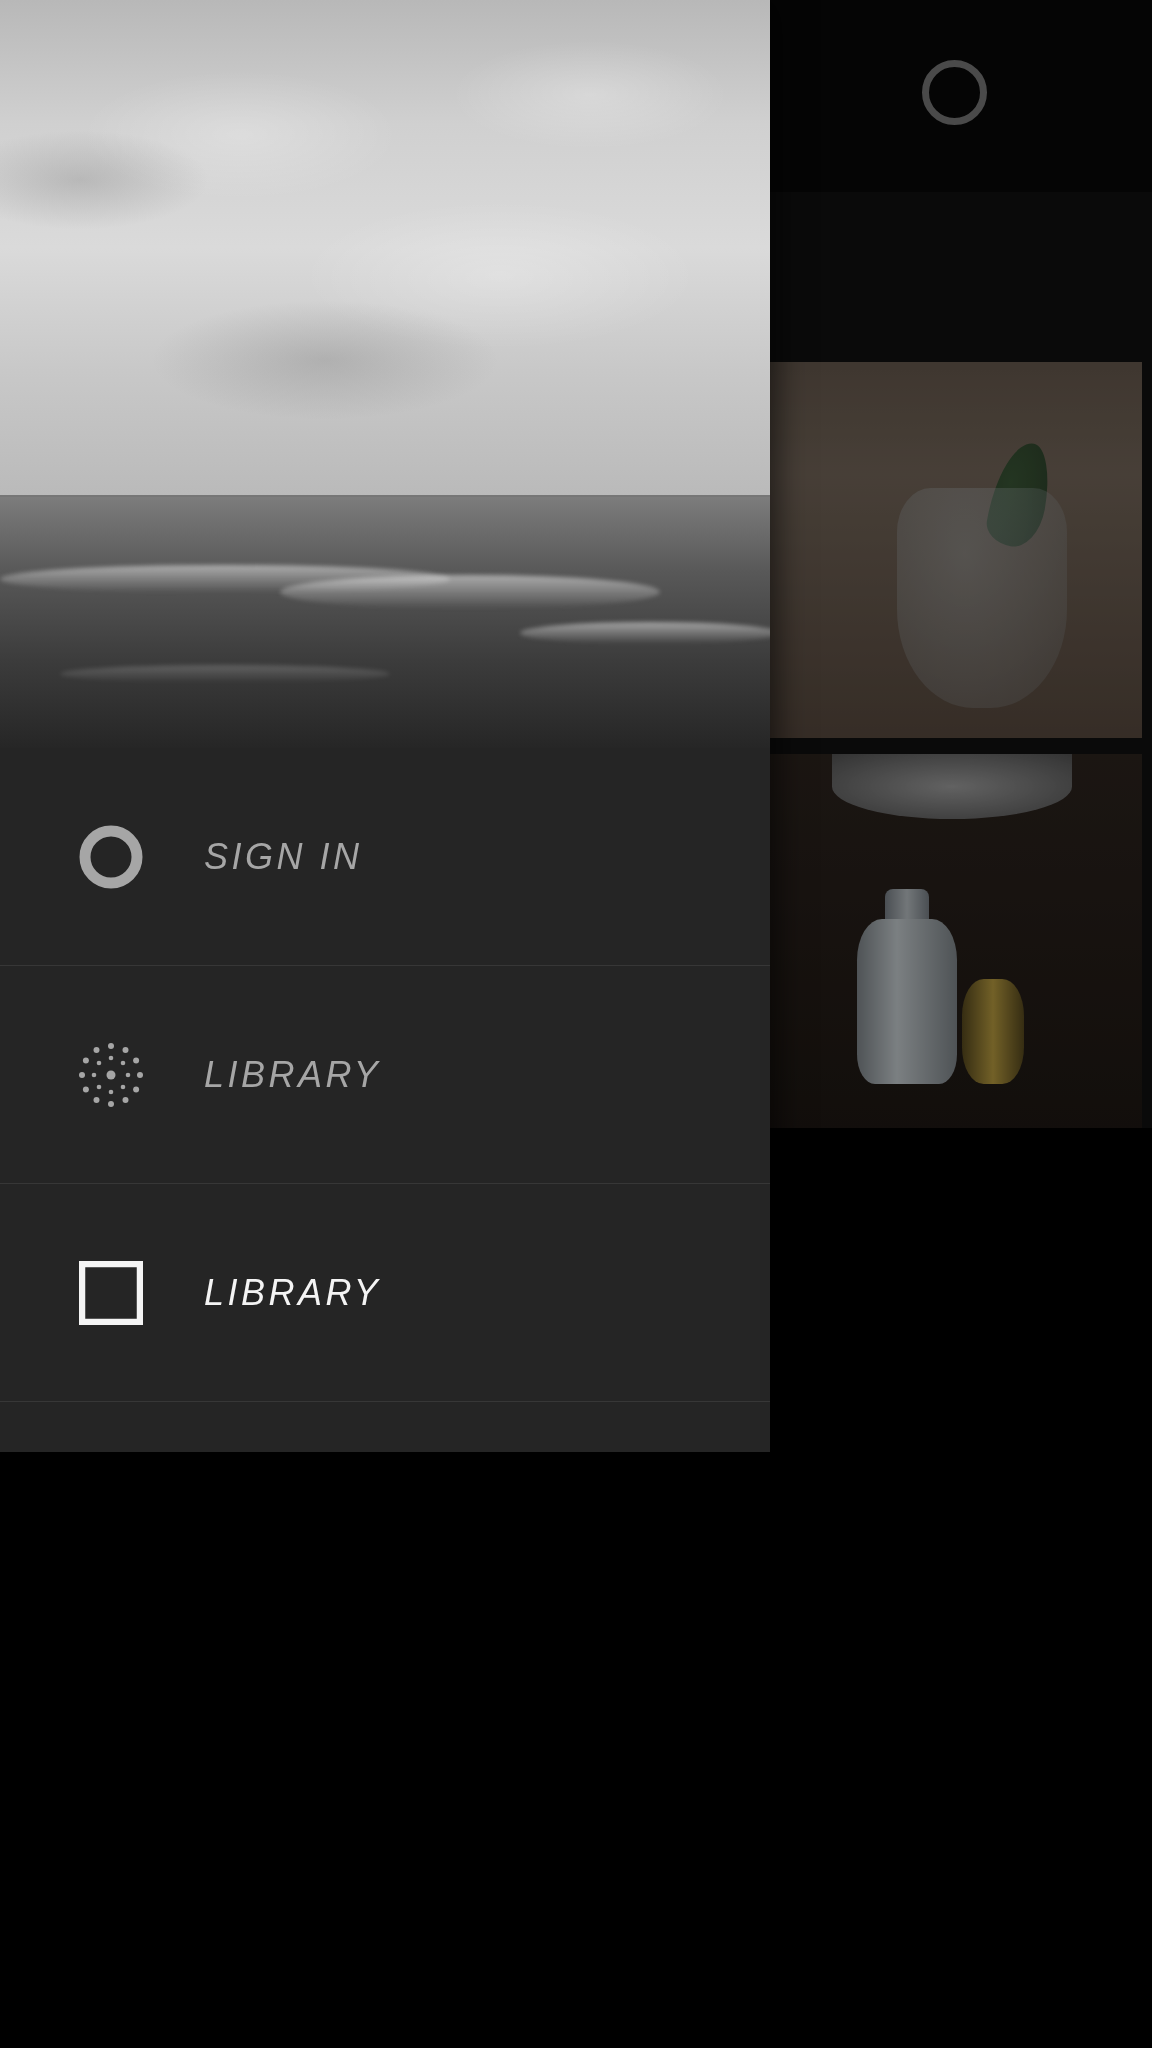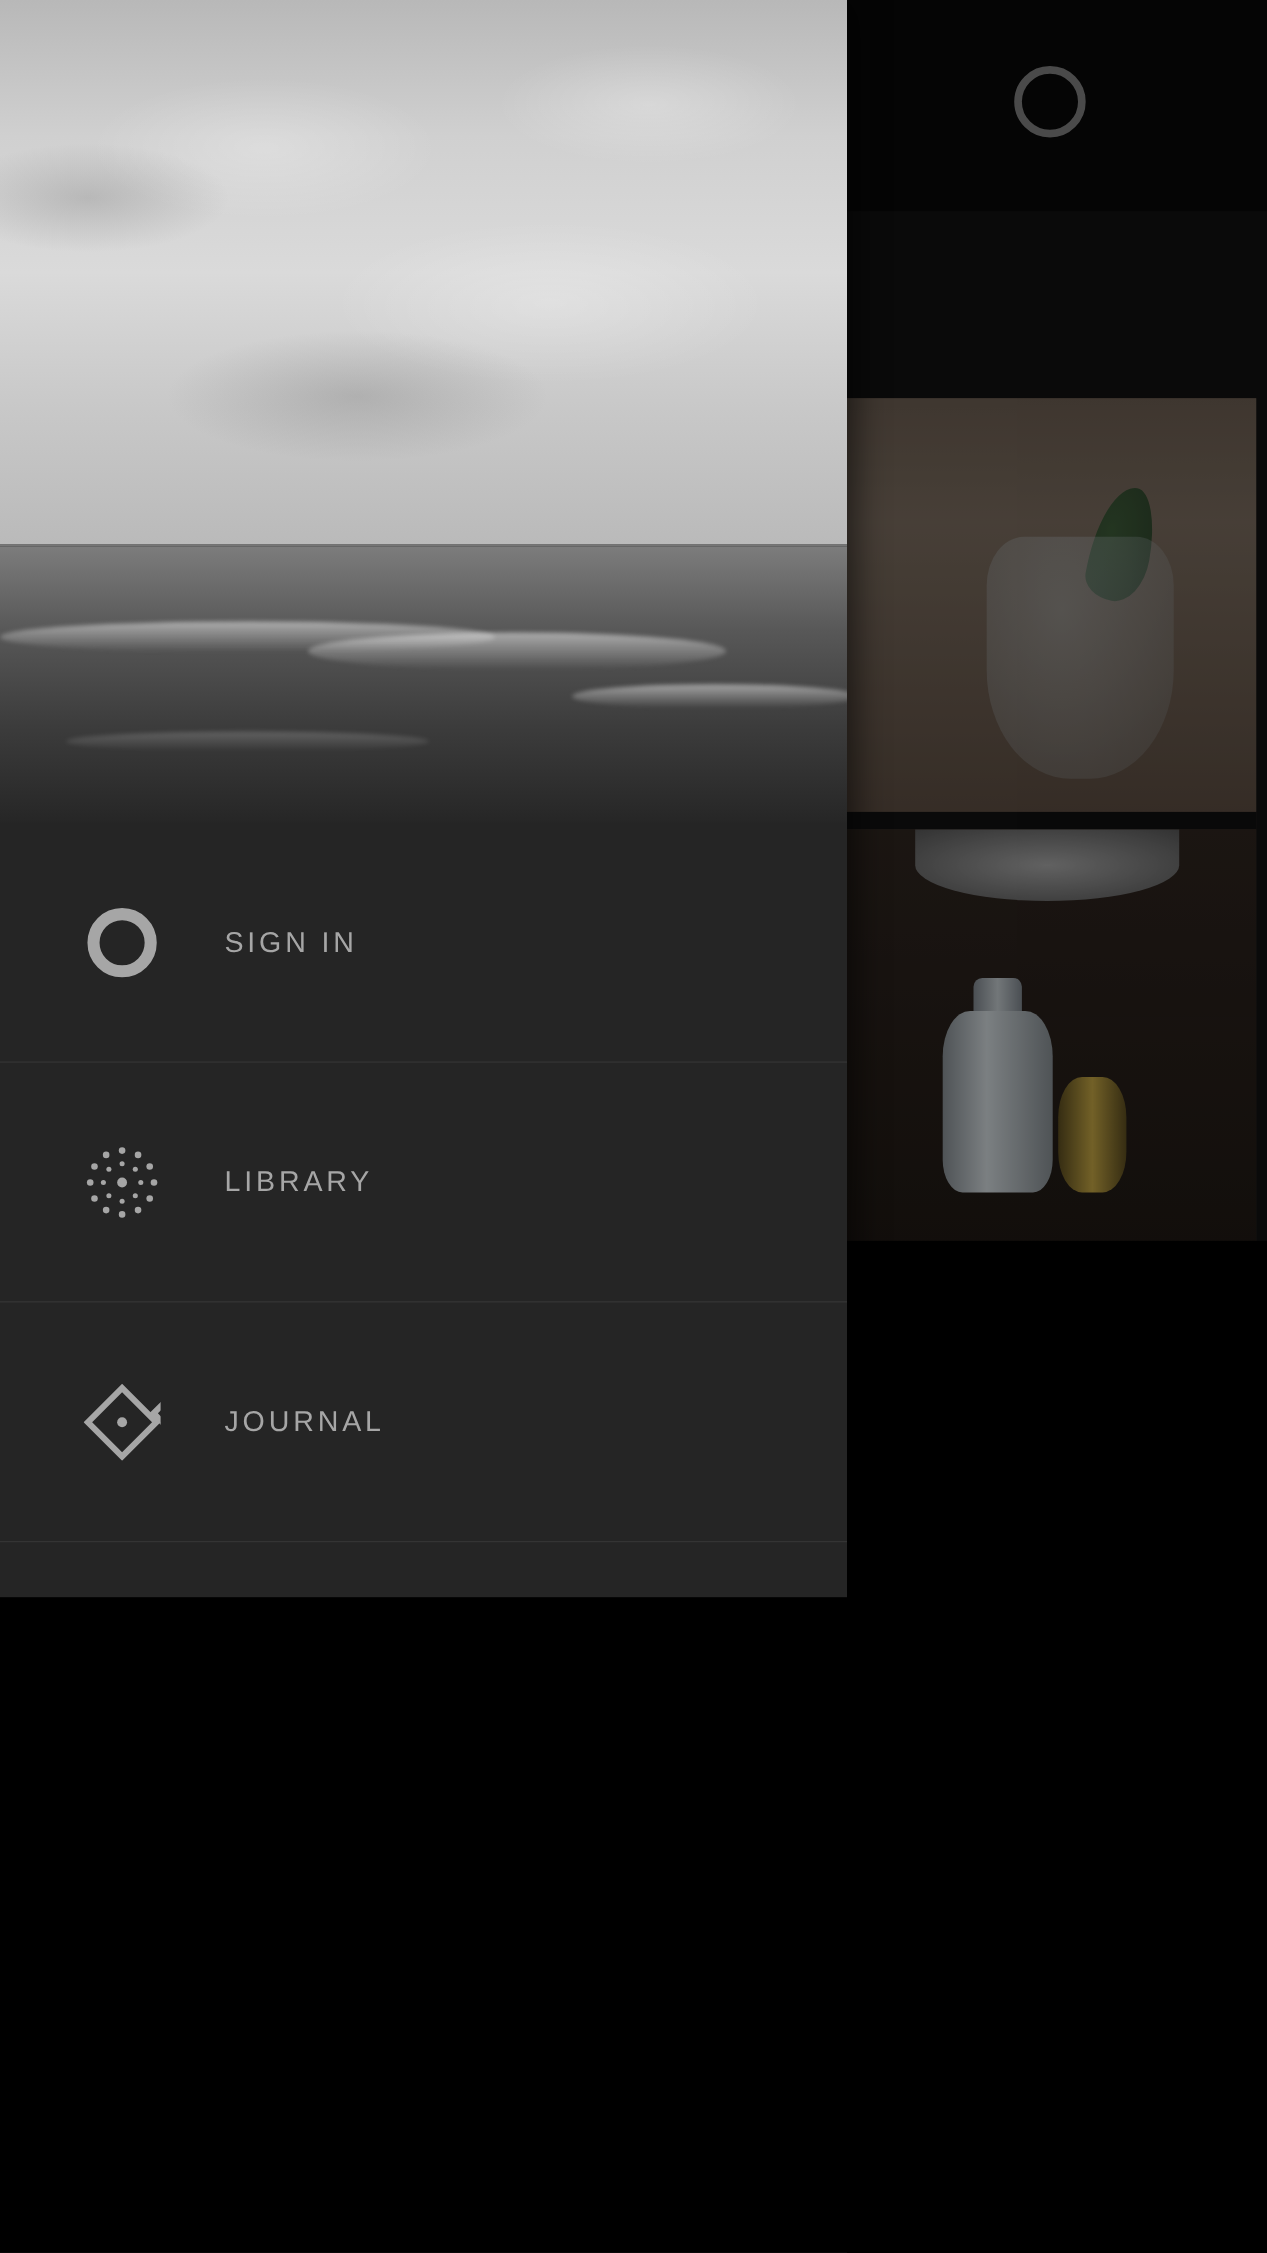--- a/index.html
+++ b/index.html
@@ -199,23 +199,24 @@
     .menu-item .icon-wrap {
       width: 70px;
       height: 70px;
       display: flex;
       align-items: center;
       justify-content: center;
       flex-shrink: 0;
     }
     .menu-item .label {
       margin-left: 58px;
-      font-size: 26px;
+      font-size: 36px;
       letter-spacing: 3.5px;
       font-weight: 400;
+      font-style: italic;
     }
     .menu-item.active {
       color: #f4f4f4;
     }
 
     .bottom-bar {
       position: absolute;
       bottom: 0;
       left: 0;
       width: 770px;
@@ -335,32 +336,20 @@
             <circle cx="35" cy="52" r="2.3"></circle>
               <circle cx="23" cy="47" r="2.3"></circle>
             <circle cx="18" cy="35" r="2.3"></circle>
               <circle cx="23" cy="23" r="2.3"></circle>
           </g>
         </svg>
       </span>
       <span class="label">LIBRARY</span>
     </div>
 
-    <div class="menu-item">
-      <span class="icon-wrap">
-        <svg width="70" height="70" viewBox="0 0 70 70">
-          <rect x="35" y="0" width="44" height="44" transform="rotate(45 35 35)" fill="none" stroke="#a6a6a6" stroke-width="5.5" style="transform-origin:center"></rect>
-          <g transform="rotate(45 35 35)">
-            <rect x="13" y="13" width="44" height="44" fill="none" stroke="#a6a6a6" stroke-width="5.5"></rect>
-          </g>
-          <circle cx="35" cy="35" r="4.5" fill="#a6a6a6"></circle>
-        </svg>
-      </span>
-      <span class="label">JOURNAL</span>
-    </div>
 
     <div class="menu-item active">
       <span class="icon-wrap">
         <svg width="64" height="64" viewBox="0 0 64 64">
           <rect x="3" y="3" width="58" height="58" fill="none" stroke="#f4f4f4" stroke-width="6.5"></rect>
         </svg>
       </span>
       <span class="label">LIBRARY</span>
     </div>
 

